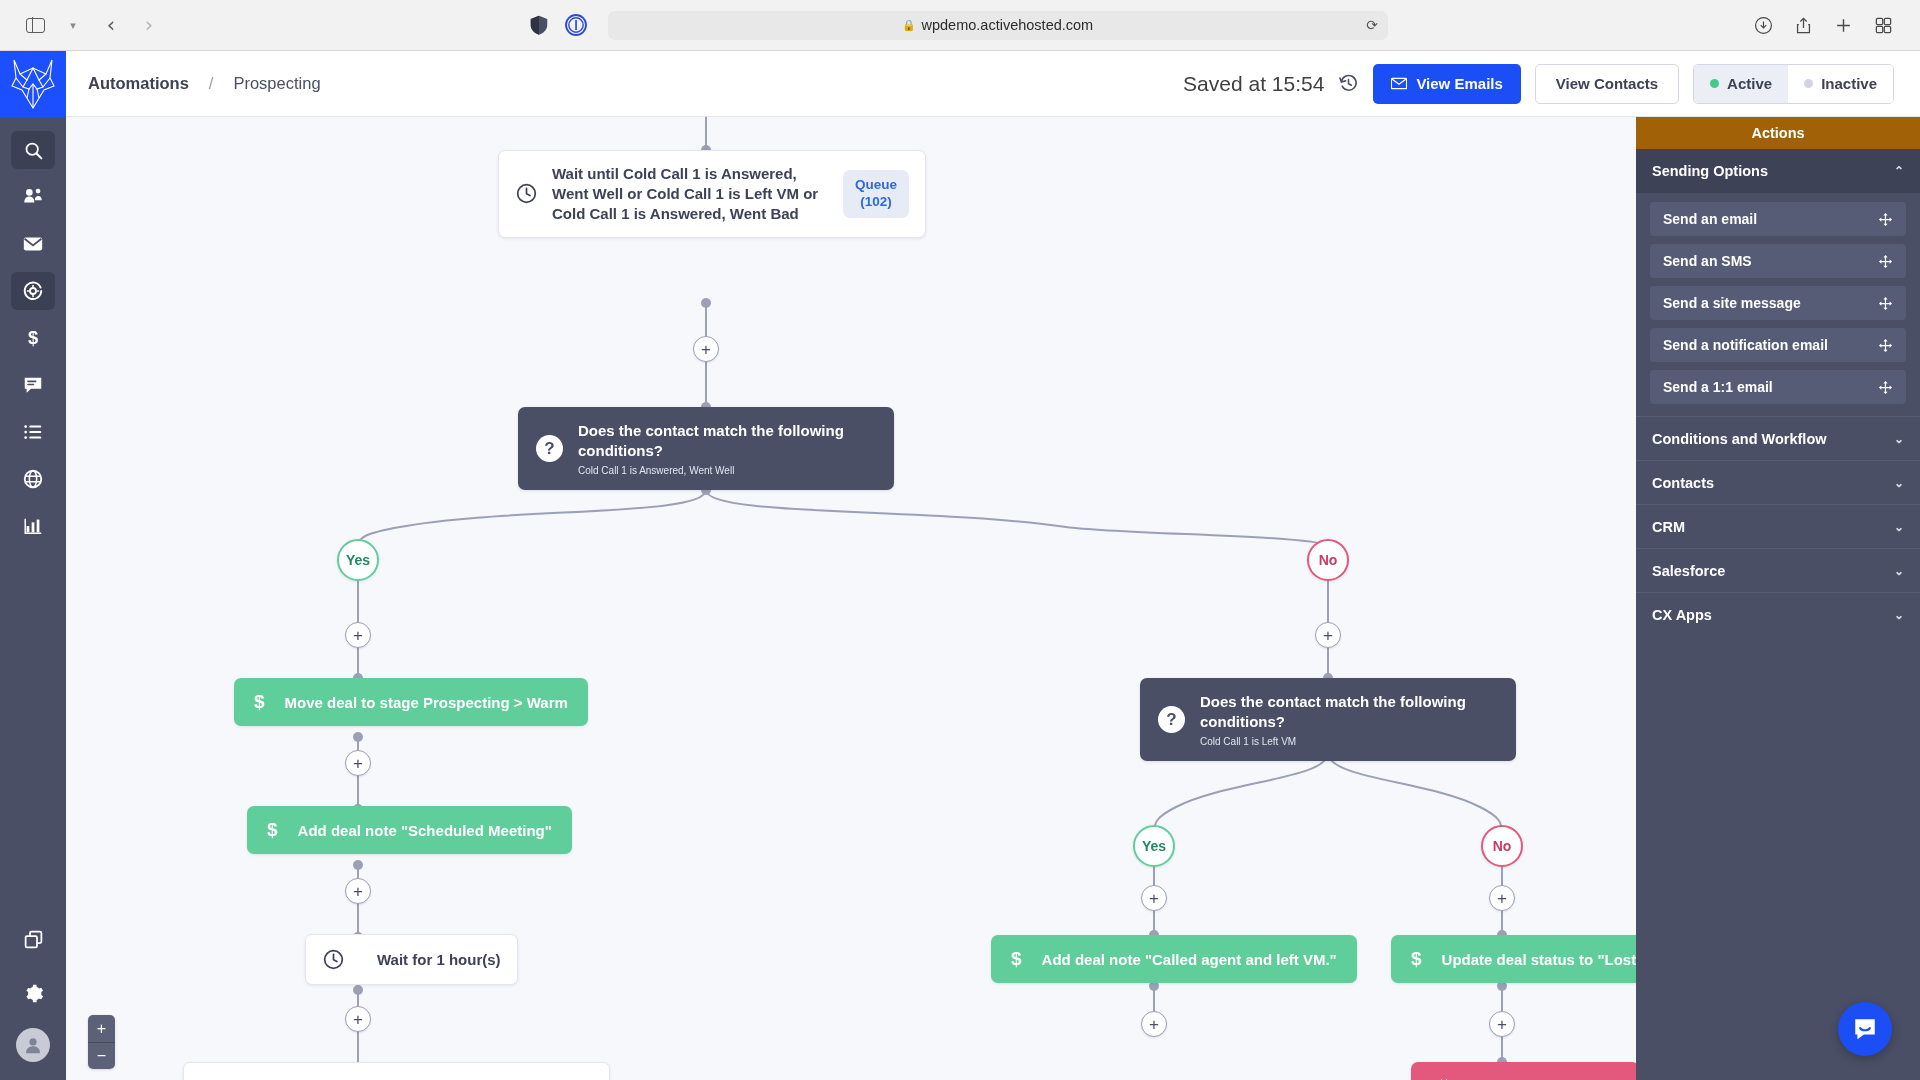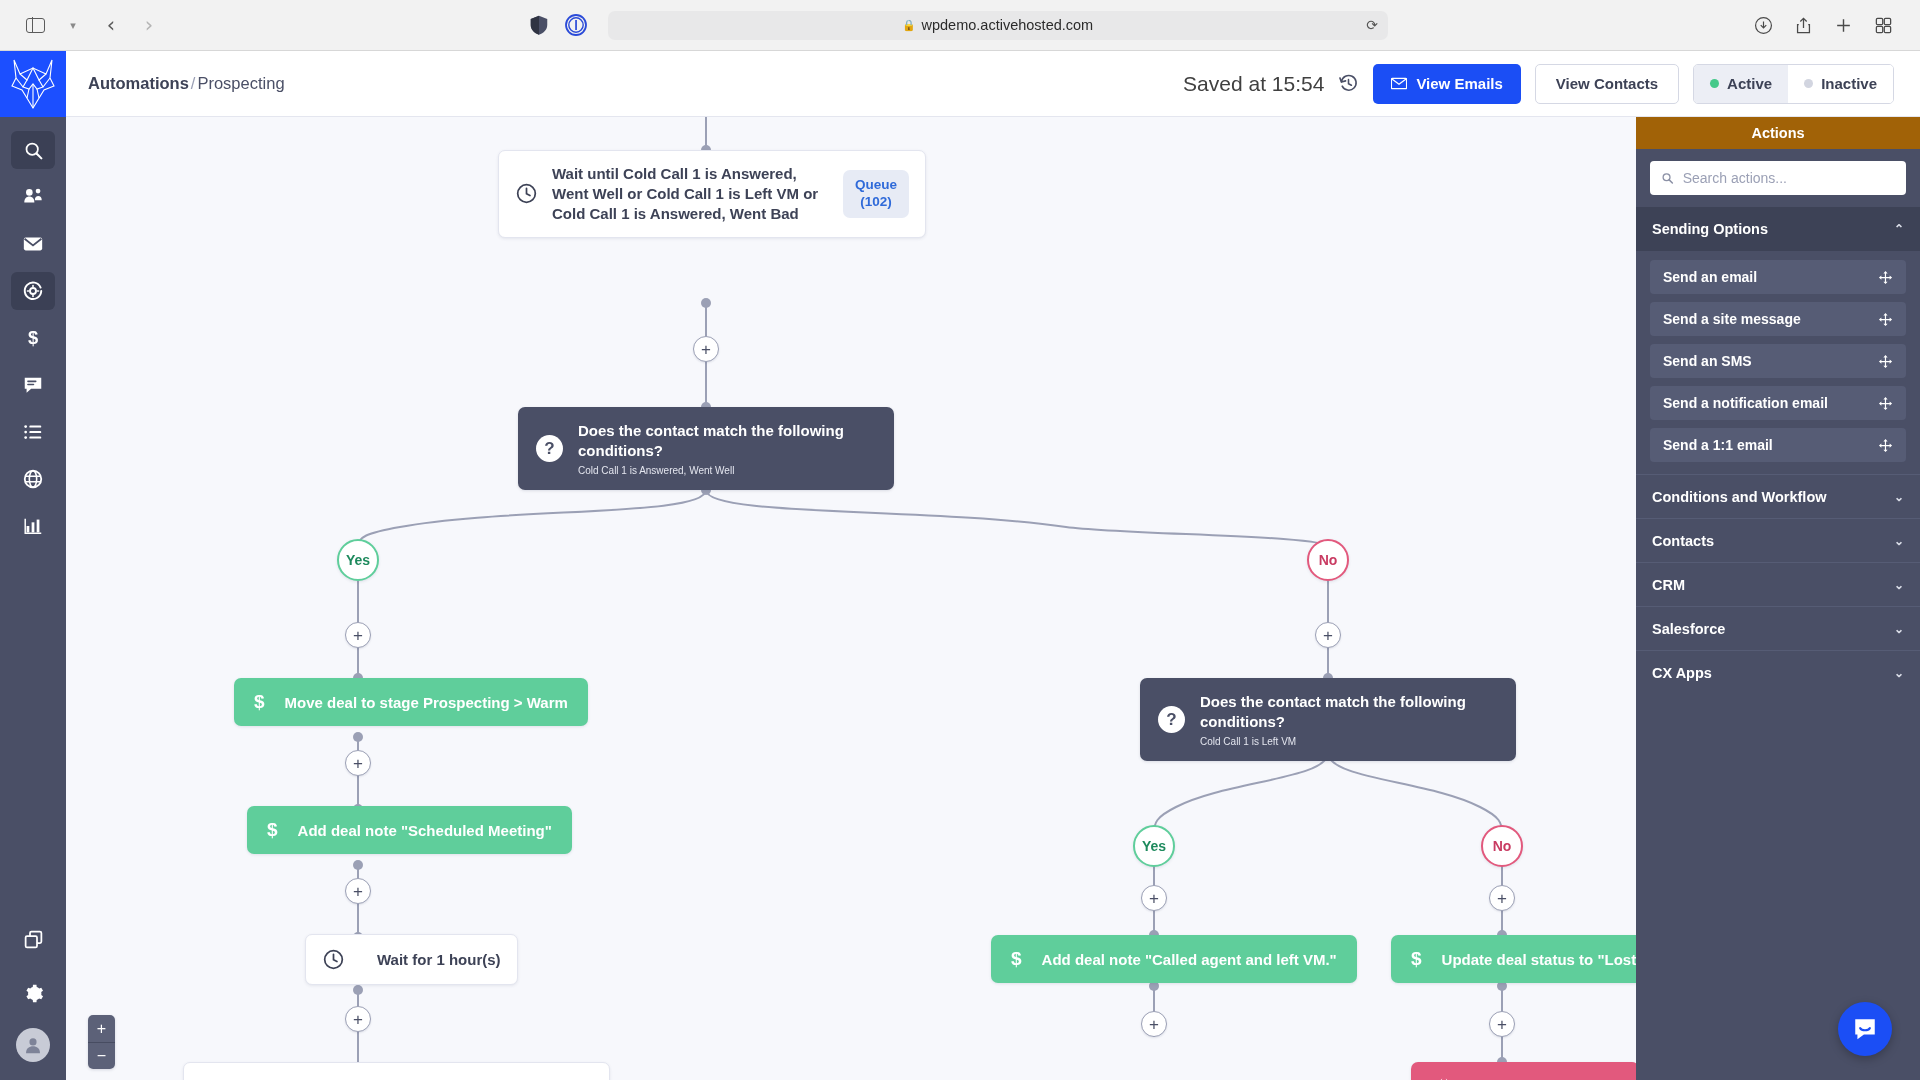--- a/index.html
+++ b/index.html
@@ -74,21 +74,21 @@
     width: 34px; height: 34px; border-radius: 50%; background: #c8cbd6;
     display: flex; align-items: center; justify-content: center; color: #6d7287;
   }
 
   
   .header {
     position: absolute; left: 66px; top: 0; width: 1854px; height: 66px;
     background: #ffffff; border-bottom: 1px solid #e4e6ef;
     display: flex; align-items: center;
   }
-  .crumbs { padding-left: 22px; font-size: 16.5px; color: #4a4f66; display:flex; align-items:center; gap:2px; }
+  .crumbs { padding-left: 22px; font-size: 16.5px; color: #4a4f66; display:flex; align-items:center; gap:20px; }
   .crumbs .root { font-weight: 700; color: #3d4256; }
   .crumbs .sep { color: #9ba0b5; }
   .crumbs .leaf { font-weight: 400; color: #4a4f66; }
   .header-right { margin-left: auto; display: flex; align-items: center; gap: 14px; padding-right: 26px; }
   .saved-text { font-size: 21px; color: #404040; }
   .hist-ico { color: #4a4f66; display: flex; align-items: center; }
   .btn-primary {
     background: #1b4ef5; color: #fff; font-weight: 700; font-size: 15px;
     height: 40px; padding: 0 18px; border-radius: 5px; border: none;
     display: flex; align-items: center; gap: 9px; cursor: pointer;
@@ -618,49 +618,40 @@
       </div>
       <div class="zoom-btn">
         <span>−</span>
       </div>
     </div>
   </div>
 
   <div class="panel">
     <div class="panel-title">Actions</div>
 
-    <div class="panel-search-wrap">
-      <div class="panel-search">
-        <svg width="14" height="14" viewBox="0 0 24 24">
-          <circle cx="10.5" cy="10.5" r="6.5" fill="none" stroke="#8b90a5" stroke-width="2.4"></circle>
-          <path d="M15.5 15.5 L21.5 21.5" stroke="#8b90a5" stroke-width="2.8" stroke-linecap="round"></path>
-        </svg>
-        <input type="text" placeholder="Search actions..." style="">
-      </div>
-    </div>
 
     <div class="group-head open">
       <span>Sending Options</span>
       <span class="chev">⌃</span>
     </div>
     <div class="group-body">
       <div class="action-item">
         <span>Send an email</span>
         <svg width="15" height="15" viewBox="0 0 24 24">
           <path fill="#fff" d="M12 1.5 L15.4 5.4 H12.9 V11 H18.6 V8.6 L22.5 12 L18.6 15.4 V13 H12.9 V18.6 H15.4 L12 22.5 L8.6 18.6 H11 V13 H5.4 V15.4 L1.5 12 L5.4 8.6 V11 H11 V5.4 H8.6 Z"></path>
         </svg>
       </div>
       <div class="action-item">
-        <span>Send a site message</span>
+        <span>Send an SMS</span>
         <svg width="15" height="15" viewBox="0 0 24 24">
           <path fill="#fff" d="M12 1.5 L15.4 5.4 H12.9 V11 H18.6 V8.6 L22.5 12 L18.6 15.4 V13 H12.9 V18.6 H15.4 L12 22.5 L8.6 18.6 H11 V13 H5.4 V15.4 L1.5 12 L5.4 8.6 V11 H11 V5.4 H8.6 Z"></path>
         </svg>
       </div>
       <div class="action-item">
-        <span>Send an SMS</span>
+        <span>Send a site message</span>
         <svg width="15" height="15" viewBox="0 0 24 24">
           <path fill="#fff" d="M12 1.5 L15.4 5.4 H12.9 V11 H18.6 V8.6 L22.5 12 L18.6 15.4 V13 H12.9 V18.6 H15.4 L12 22.5 L8.6 18.6 H11 V13 H5.4 V15.4 L1.5 12 L5.4 8.6 V11 H11 V5.4 H8.6 Z"></path>
         </svg>
       </div>
       <div class="action-item">
         <span>Send a notification email</span>
         <svg width="15" height="15" viewBox="0 0 24 24">
           <path fill="#fff" d="M12 1.5 L15.4 5.4 H12.9 V11 H18.6 V8.6 L22.5 12 L18.6 15.4 V13 H12.9 V18.6 H15.4 L12 22.5 L8.6 18.6 H11 V13 H5.4 V15.4 L1.5 12 L5.4 8.6 V11 H11 V5.4 H8.6 Z"></path>
         </svg>
       </div>

